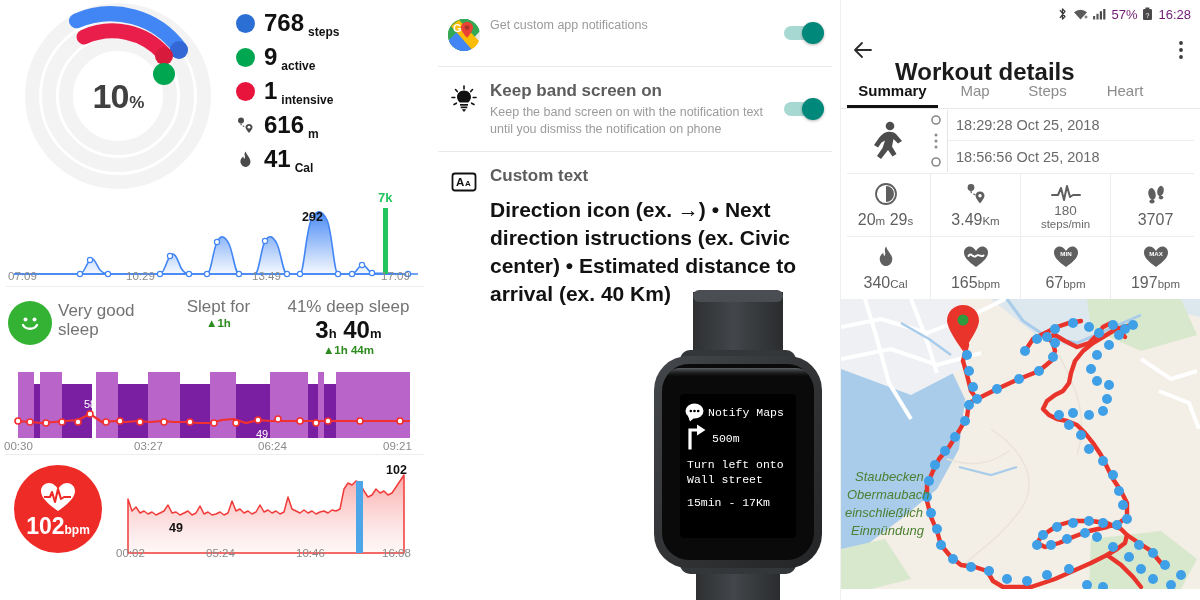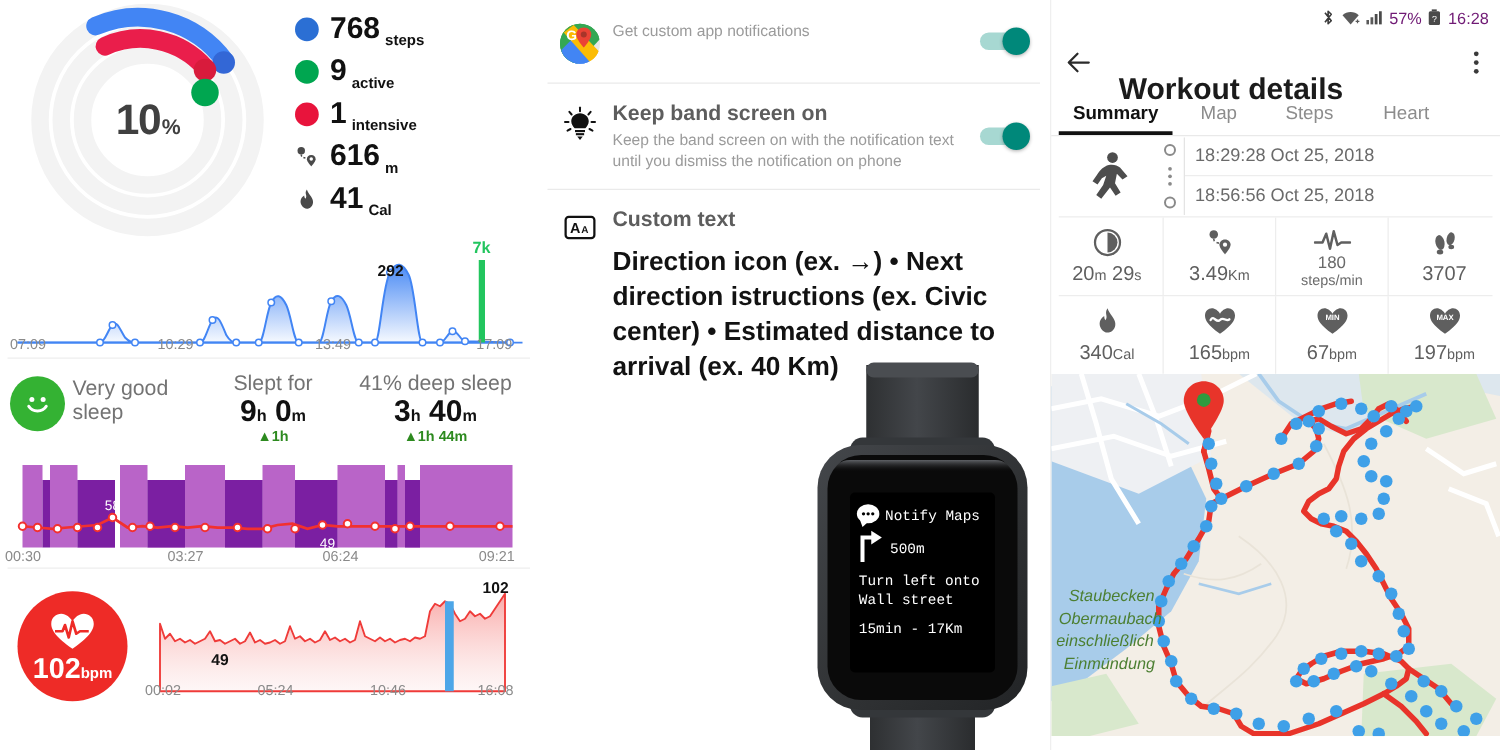--- a/index.html
+++ b/index.html
@@ -48,21 +48,21 @@
   .sleep-lab { font-size:17px; color:#737373; line-height:1.12; }
   .sleep-big { font-size:24px; font-weight:700; color:#111; line-height:1.1; margin-top:1px; }
   .sleep-big .sm { font-size:13px; font-weight:700; }
   .sleep-delta { font-size:11.5px; font-weight:700; color:#2d8a1f; margin-top:1px; }
 
   .sleep-chart { position:relative; height:90px; margin-top:8px; }
   .sleep-axis { position:absolute; left:0; right:0; bottom:0px; height:14px; }
 
   
   .heart-block { position:relative; height:110px; margin-top:2px; }
-  .hr-badge { position:absolute; left:14px; top:16px; width:88px; height:88px; border-radius:50%;
+  .hr-badge { position:absolute; left:14px; top:8px; width:88px; height:88px; border-radius:50%;
       background:#ee2b27; display:flex; flex-direction:column; align-items:center; justify-content:center; }
   .hr-badge .num { color:#fff; font-size:23px; font-weight:700; line-height:1; margin-top:2px; }
   .hr-badge .num .sm { font-size:12px; font-weight:700; }
   .hr-chart { position:absolute; left:112px; top:4px; right:4px; height:104px; }
 
   
   .panel-mid { position:absolute; left:430px; top:0; width:410px; height:600px; background:#fff; }
   .set-row { display:flex; padding:14px 16px 14px 8px; }
   .set-ico { width:52px; flex:none; display:flex; align-items:flex-start; justify-content:center; padding-top:4px; }
   .set-body { flex:1; padding-right:6px; }
@@ -237,24 +237,20 @@
             <circle cx="10.5" cy="11.5" r="2" fill="#fff"></circle>
             <circle cx="19.5" cy="11.5" r="2" fill="#fff"></circle>
             <path d="M8 17 C11 22 19 22 22 17" stroke="#fff" stroke-width="2.4" fill="none" stroke-linecap="round"></path>
           </svg>
         </div>
         <div class="sleep-col c1">
           <div class="sleep-lab" style="padding-top:4px">Very good sleep</div>
         </div>
         <div class="sleep-col c2">
           <div class="sleep-lab">Slept for</div>
-          <div class="sleep-big">
-            <span>9</span><span class="sm">h</span>
-            <span>0</span><span class="sm">m</span>
-          </div>
           <div class="sleep-delta">▲1h</div>
         </div>
         <div class="sleep-col c3">
           <div class="sleep-lab">41% deep sleep</div>
           <div class="sleep-big">
             <span>3</span><span class="sm">h</span>
             <span>40</span><span class="sm">m</span>
           </div>
           <div class="sleep-delta">▲1h 44m</div>
         </div>

